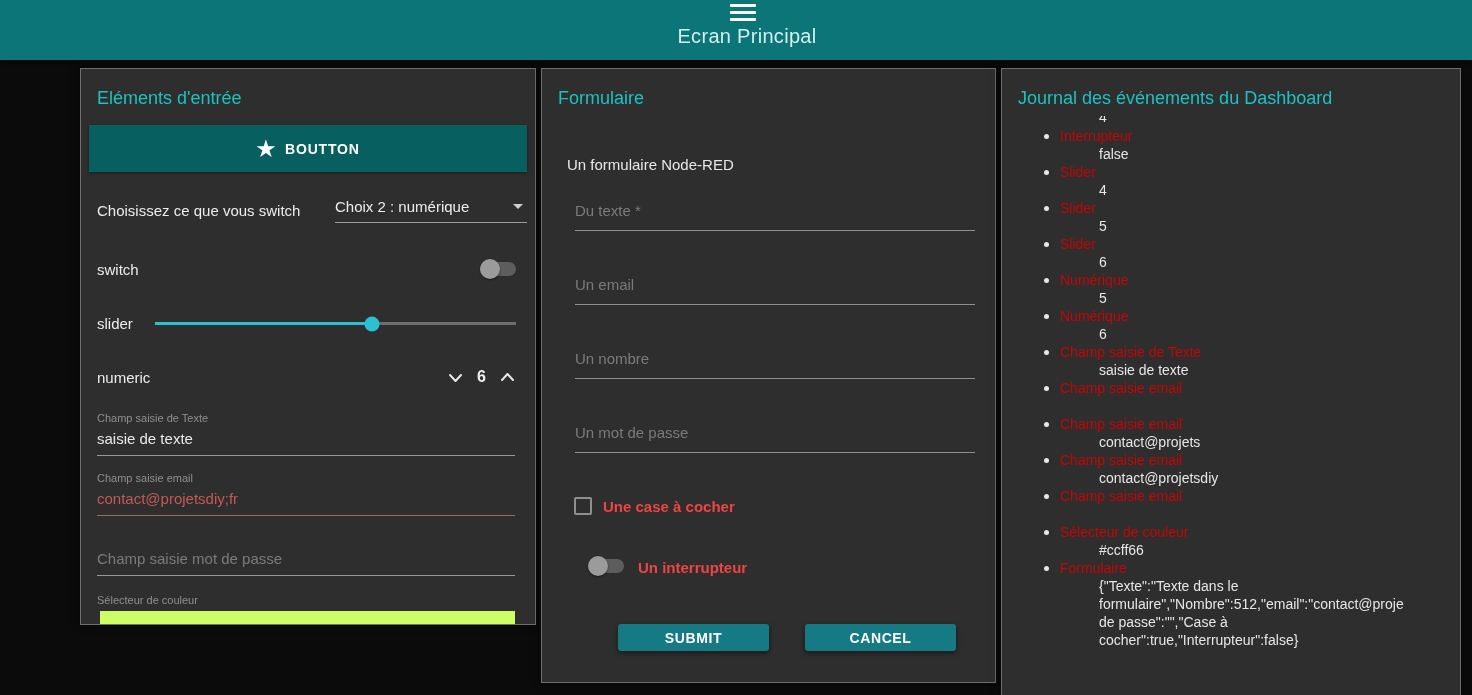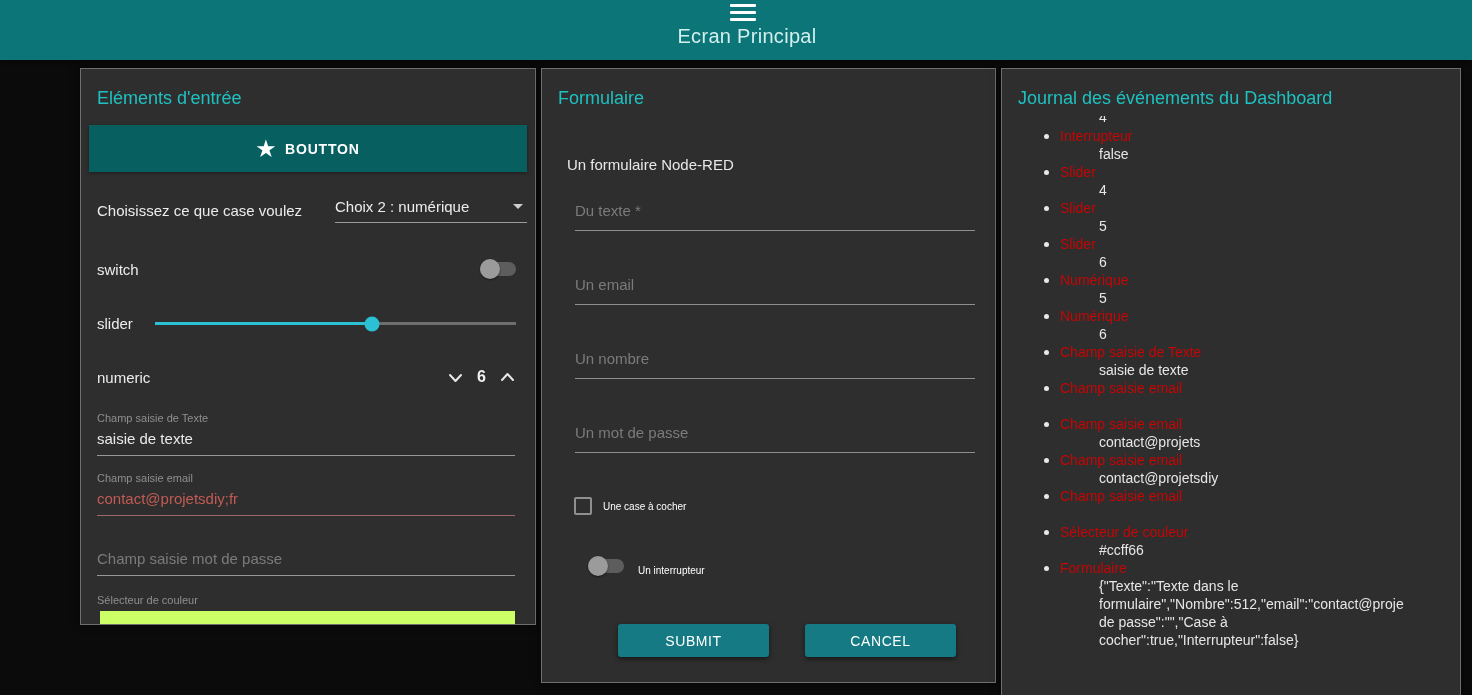--- a/index.html
+++ b/index.html
@@ -81,26 +81,26 @@
   .form-field.first { margin-top:25px; }
   .form-field.next { margin-top:43px; }
   .form-input {
     display:block; width:100%; background:transparent; border:none; outline:none;
     border-bottom:1px solid #8f8f8f; color:#e8e8e8; font-size:15px;
     font-family:"Liberation Sans",sans-serif; padding:2px 0 11px;margin-left:8px;
   }
   .form-input::placeholder { color:#7b7b7b; opacity:1; }
   .check-row { display:flex; align-items:center; gap:11px; margin:44px 0 0 32px; }
   .checkbox { width:18px; height:18px; border:2px solid #8f8f8f; border-radius:2px; background:transparent; cursor:pointer; flex:none; }
-  .check-label, .switch-label { font-size:10px; color:#ffffff; }
+  .check-label, .switch-label { font-size:15px; color:#ef4444;font-weight:bold; }
   .switch-row { display:flex; align-items:flex-end; gap:14px; margin:41px 0 0 46px; }
   .btn-row { display:flex; justify-content:space-between; margin:48px 39px 0 40px; }
   .action-btn {
-    width:178px; height:33px; background:#157a83; border:none; border-radius:3px;
-    color:#fff; font-family:"Liberation Sans",sans-serif; font-size:14px; font-weight:400;
+    width:178px; height:27px; background:#157a83; border:none; border-radius:3px;
+    color:#fff; font-family:"Liberation Sans",sans-serif; font-size:14px; font-weight:700;
     letter-spacing:.6px; cursor:pointer; box-shadow:0 2px 5px rgba(0,0,0,.5);margin-left:36px;
   }
 
   
   .log-viewport { margin-top:7px; overflow:hidden; }
   .clipped-row { height:11px; overflow:hidden; position:relative; }
   .clipped-row .log-value { position:relative; top:-8px; }
   .log-name { margin-left:58px; position:relative; color:#c60505; font-size:14px; line-height:18px; }
   .log-name::before {
     content:""; position:absolute; left:-16px; top:7px;
@@ -129,21 +129,21 @@
 
 <section class="panel" id="panel-inputs">
   <h2 class="panel-title">Eléments d'entrée</h2>
 
   <button class="btn-bouton">
     <span class="star">★</span>
     <span>BOUTTON</span>
   </button>
 
   <div class="row row-select">
-    <span class="row-label">Choisissez ce que case voulez</span>
+    <span class="row-label">Choisissez ce que vous switch</span>
     <div class="select-box">
       <span class="select-value">Choix 2 : numérique</span>
       <span class="tri-down"></span>
     </div>
   </div>
 
   <div class="row row-switch">
     <span class="row-label">switch</span>
     <div class="switch">
       <div class="switch-track"></div>

